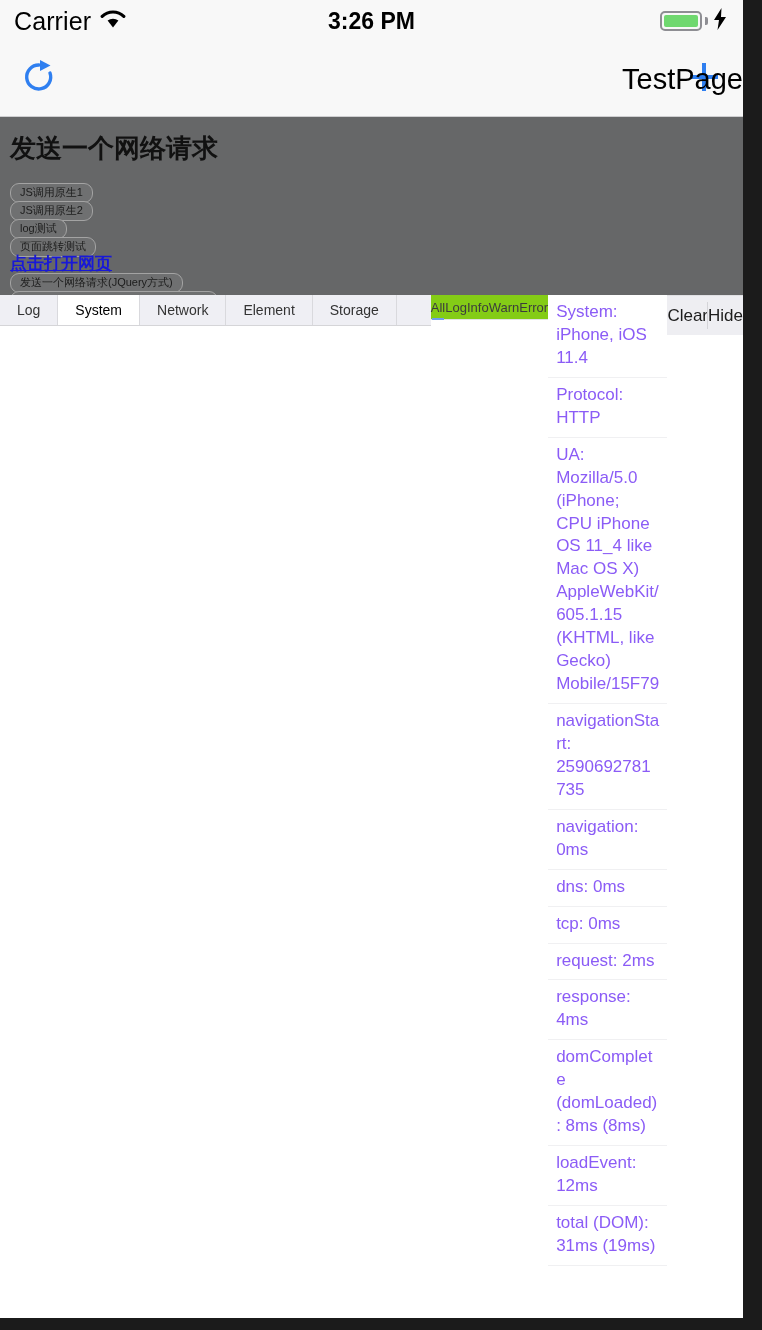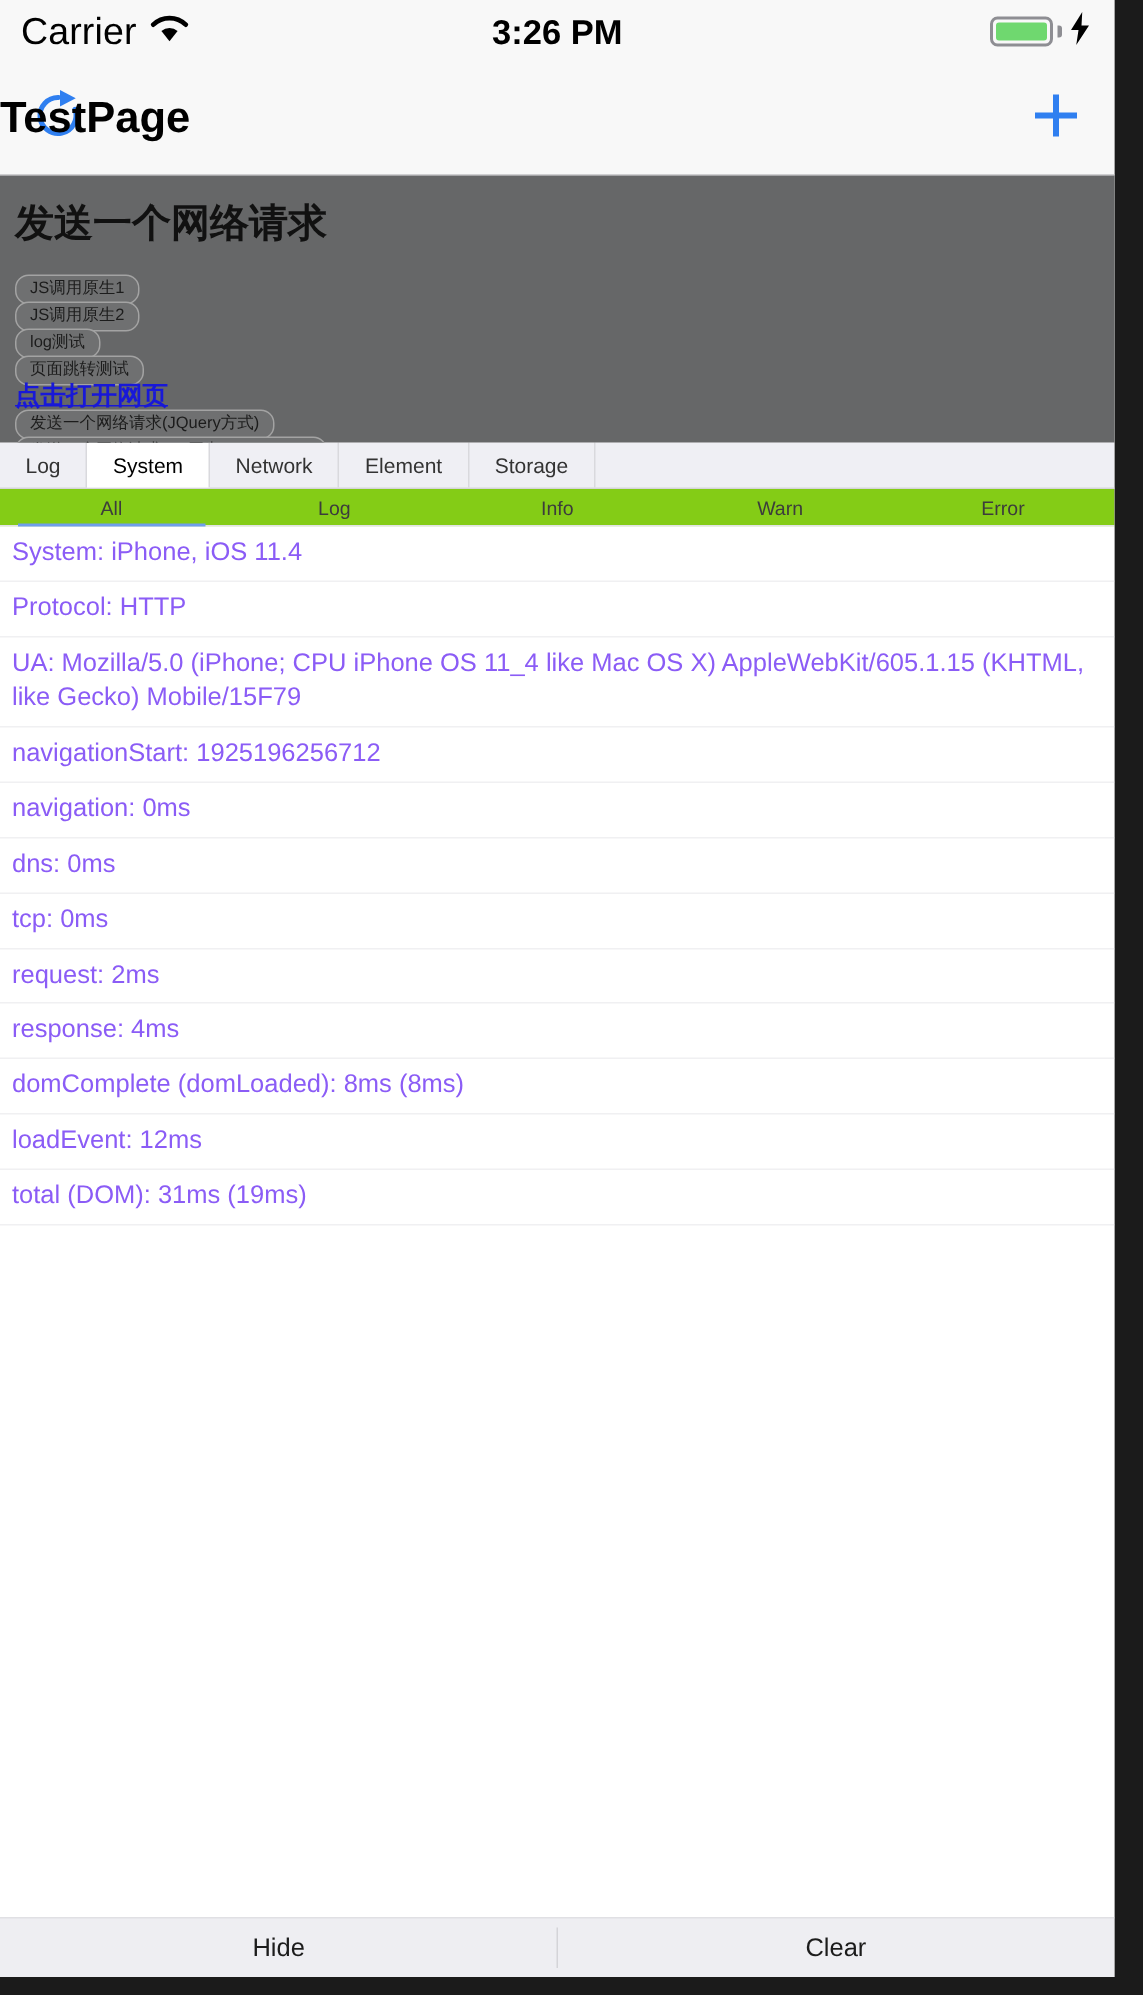--- a/index.html
+++ b/index.html
@@ -97,23 +97,23 @@
     width: 78px;
     height: 100%;
     display: flex;
     align-items: center;
     justify-content: center;
     cursor: pointer;
   }
   .nav-title {
     position: absolute;
     left: 0; right: 0;
-    text-align: left;
+    text-align: right;
     font-size: 29px;
-    font-weight: bold;
+    font-weight: normal;
     color: #000;
     pointer-events: none;
   }
   .nav-right { margin-left: auto; }
 
   
   .webview {
     position: relative;
     height: 178px;
     background: #666768;
@@ -249,21 +249,21 @@
     content: "";
     position: absolute;
     right: 0;
     top: 6px;
     bottom: 6px;
     width: 1px;
     background: #d4d4d8;
   }
   .console-wrap {
     display: flex;
-    flex-direction: column;
+    flex-direction: row;
     height: calc(1318px - 42px - 75px - 178px);
   }
 </style>
 </head>
 <body>
 
 <div id="device">
 
   <div class="status-bar">
     <div class="status-left">
@@ -336,30 +336,30 @@
       <div class="filter-item">Log</div>
       <div class="filter-item">Info</div>
       <div class="filter-item">Warn</div>
       <div class="filter-item">Error</div>
     </div>
 
     <div class="log-list">
       <div class="log-row">System: iPhone, iOS 11.4</div>
       <div class="log-row">Protocol: HTTP</div>
       <div class="log-row">UA: Mozilla/5.0 (iPhone; CPU iPhone OS 11_4 like Mac OS X) AppleWebKit/605.1.15 (KHTML, like Gecko) Mobile/15F79</div>
-      <div class="log-row">navigationStart: 1925196256712</div>
+      <div class="log-row">navigationStart: 2590692781735</div>
       <div class="log-row">navigation: 0ms</div>
       <div class="log-row">dns: 0ms</div>
       <div class="log-row">tcp: 0ms</div>
       <div class="log-row">request: 2ms</div>
       <div class="log-row">response: 4ms</div>
       <div class="log-row">domComplete (domLoaded): 8ms (8ms)</div>
       <div class="log-row">loadEvent: 12ms</div>
       <div class="log-row">total (DOM): 31ms (19ms)</div>
     </div>
 
     <div class="bottom-bar">
+      <div class="bottom-btn">Clear</div>
       <div class="bottom-btn">Hide</div>
-      <div class="bottom-btn">Clear</div>
     </div>
 
   </div>
 </div>
 
 </body></html>

